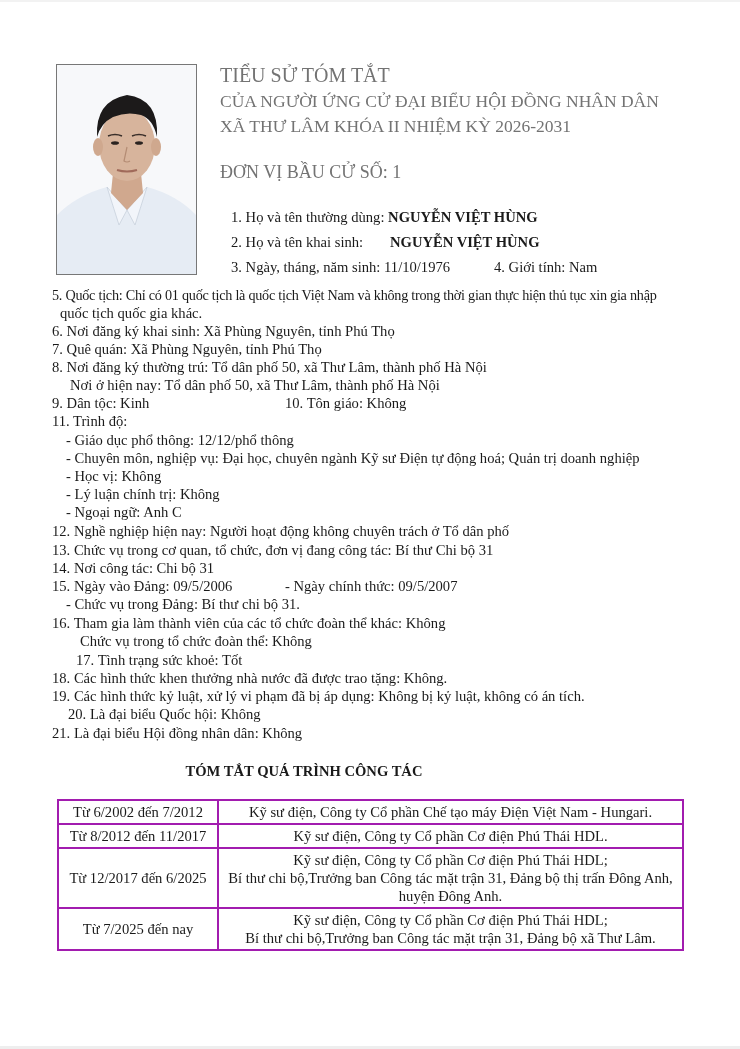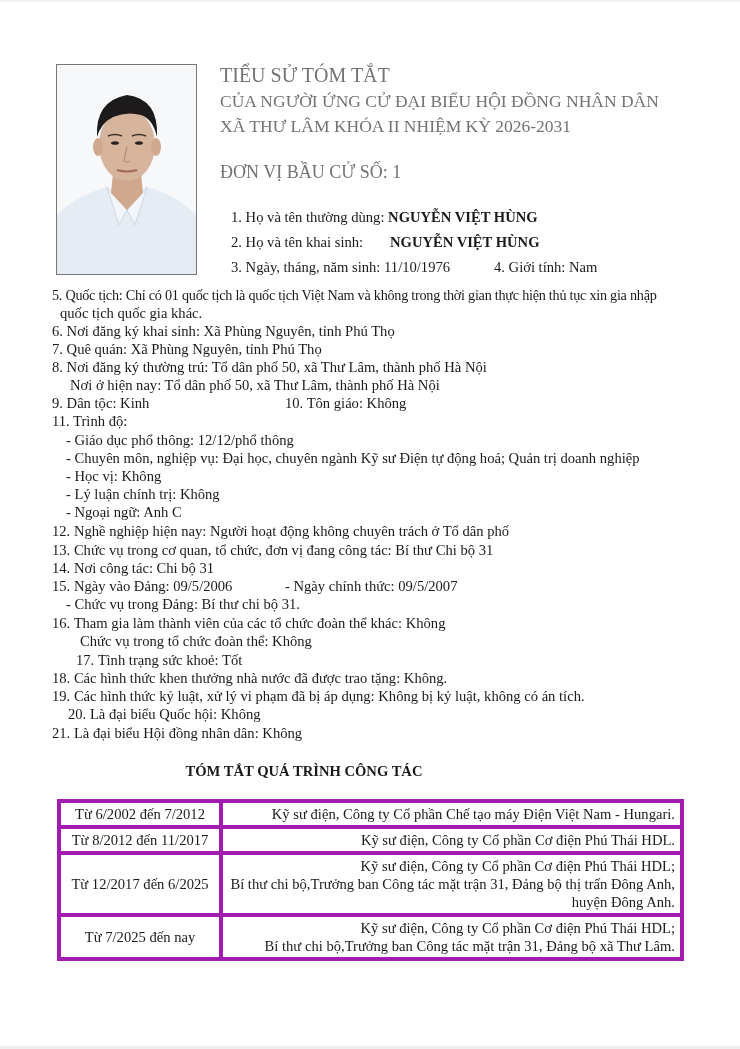--- a/index.html
+++ b/index.html
@@ -29,23 +29,23 @@
 
     .section-title {
       position: absolute; left: 0; width: 608px; top: 762px; text-align: center;
       font-weight: bold; font-size: 14.6px; line-height: 18px;
     }
 
     table.work {
       position: absolute; left: 57px; top: 799px; width: 627px;
       border-collapse: collapse; font-size: 14.6px; line-height: 18px;
     }
-    table.work td { border: 4px solid #a21caf; padding: 2px 5px; vertical-align: middle; }
+    table.work td { border: 2px solid #a21caf; padding: 2px 5px; vertical-align: middle; }
     table.work td.period { width: 148px; text-align: center; white-space: nowrap; }
-    table.work td.desc { text-align: right; }
+    table.work td.desc { text-align: center; }
   </style>
 </head>
 <body>
 
 <div class="topstrip"></div>
 
 <div class="photo" title="Ảnh chân dung ứng cử viên">
   <svg width="139" height="209" viewBox="0 0 139 209" xmlns="http://www.w3.org/2000/svg">
     <rect width="139" height="209" fill="#f7f8fa"></rect>
 

